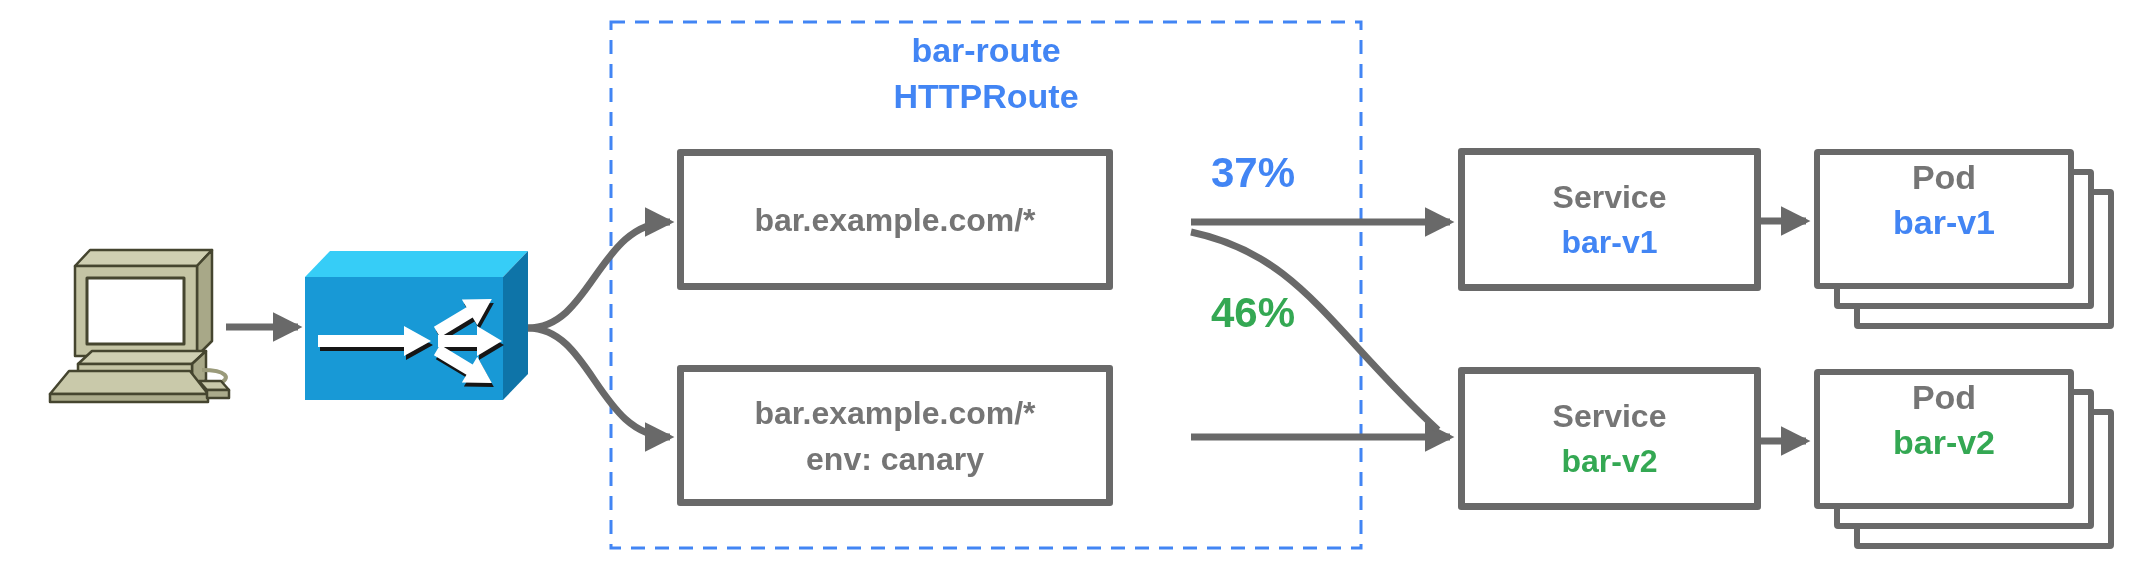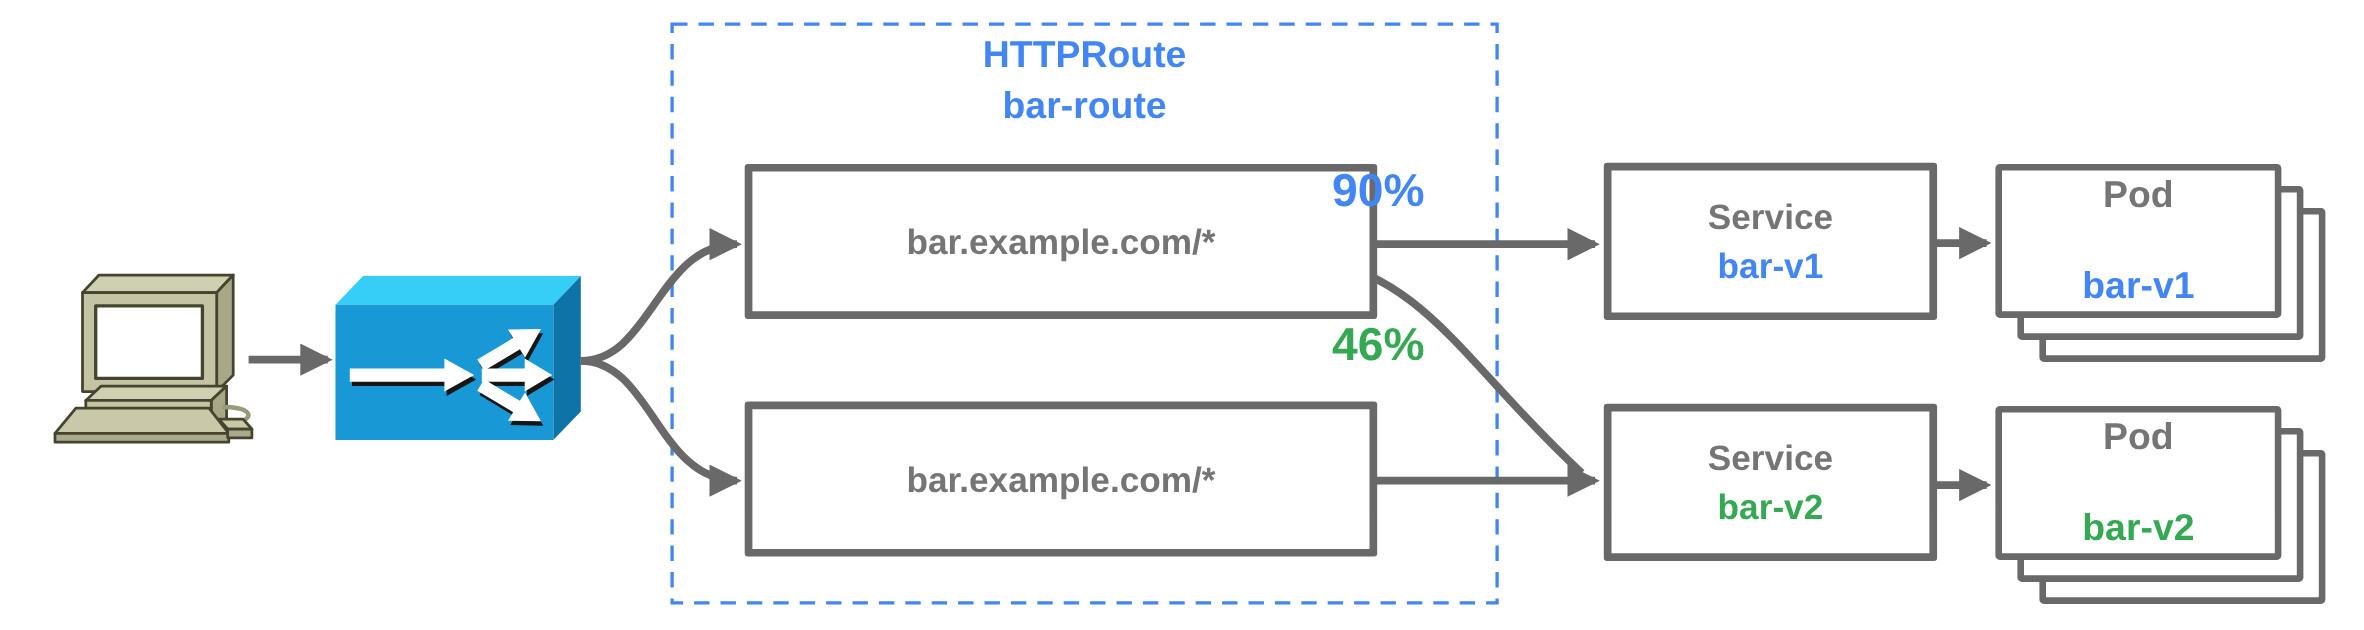--- a/index.html
+++ b/index.html
@@ -11,21 +11,21 @@
   .lb-label { left: 248px; top: 146px; width: 335px; text-align: center;
               font-size: 35px; font-weight: bold; color: var(--gray-text); line-height: 40px; }
 
   .frame-title { left: 611px; top: 27px; width: 750px; text-align: center;
                  font-size: 34px; font-weight: bold; color: var(--blue); line-height: 46px; }
 
   .node { background: #fff; border: 7px solid var(--border-gray); border-radius: 3px;
           display: flex; flex-direction: column; align-items: center; justify-content: center;
           text-align: center; }
 
-  .route-box { left: 677px; width: 575px; height: 141px; font-size: 32px; font-weight: bold;
+  .route-box { left: 677px; width: 436px; height: 141px; font-size: 32px; font-weight: bold;
                color: var(--gray-text); line-height: 46px; }
   .route-box.r1 { top: 149px; }
   .route-box.r2 { top: 365px; }
 
   .pct { font-size: 42px; font-weight: bold; line-height: 42px; width: 110px; text-align: center; }
   .pct.p90 { left: 1198px; top: 152px; color: var(--blue); }
   .pct.p10 { left: 1198px; top: 292px; color: var(--green); }
 
   .service-box { left: 1458px; width: 303px; height: 143px; font-size: 32px; font-weight: bold;
                  line-height: 45px; color: var(--gray-text); }
@@ -33,21 +33,21 @@
   .service-box.s2 { top: 367px; }
 
   .pod-stack { width: 302px; height: 182px; }
   .pod-stack.p1 { left: 1814px; top: 149px; }
   .pod-stack.p2 { left: 1814px; top: 369px; }
   .pod-layer { position: absolute; width: 260px; height: 140px; background: #fff;
                border: 6px solid var(--border-gray); border-radius: 4px; box-sizing: border-box; }
   .pod-layer.l3 { left: 40px; top: 40px; }
   .pod-layer.l2 { left: 20px; top: 20px; }
   .pod-main { left: 0; top: 0; display: flex; flex-direction: column; align-items: center;
-              justify-content: space-between; text-align: center;
+              justify-content: flex-start; text-align: center;
               font-size: 34px; font-weight: bold; line-height: 45px; color: var(--gray-text); }
 
   .blue  { color: var(--blue); }
   .green { color: var(--green); }
 
   
   .conn { stroke: var(--arrow-gray); stroke-width: 7; fill: none; }
   #ah path { fill: var(--arrow-gray); }
   .dashed-frame { fill: none; stroke: var(--blue); stroke-width: 3; stroke-dasharray: 14 10; }
   .lb-top-face   { fill: var(--lb-top); }
@@ -118,33 +118,34 @@
     <path class="conn" d="M1191 222 H1450" marker-end="url(#ah)"></path>
     <path class="conn" d="M1191 437 H1450" marker-end="url(#ah)"></path>
     <path class="conn" d="M1191 232 C1300 255 1330 330 1438 430"></path>
 
     <path class="conn" d="M1760 221 H1806" marker-end="url(#ah)"></path>
     <path class="conn" d="M1760 441 H1806" marker-end="url(#ah)"></path>
   </svg>
 
 
   <div class="abs frame-title">
+    <div>bar-route</div>
     <div>HTTPRoute</div>
-    <div>bar-route</div>
   </div>
 
   <div class="abs node route-box r1">
     <div>bar.example.com/*</div>
   </div>
 
   <div class="abs node route-box r2">
     <div>bar.example.com/*</div>
+    <div>env: canary</div>
   </div>
 
-  <div class="abs pct p90">90%</div>
+  <div class="abs pct p90">37%</div>
   <div class="abs pct p10">46%</div>
 
   <div class="abs node service-box s1">
     <div>Service</div>
     <div class="blue">bar-v1</div>
   </div>
 
   <div class="abs node service-box s2">
     <div>Service</div>
     <div class="green">bar-v2</div>

